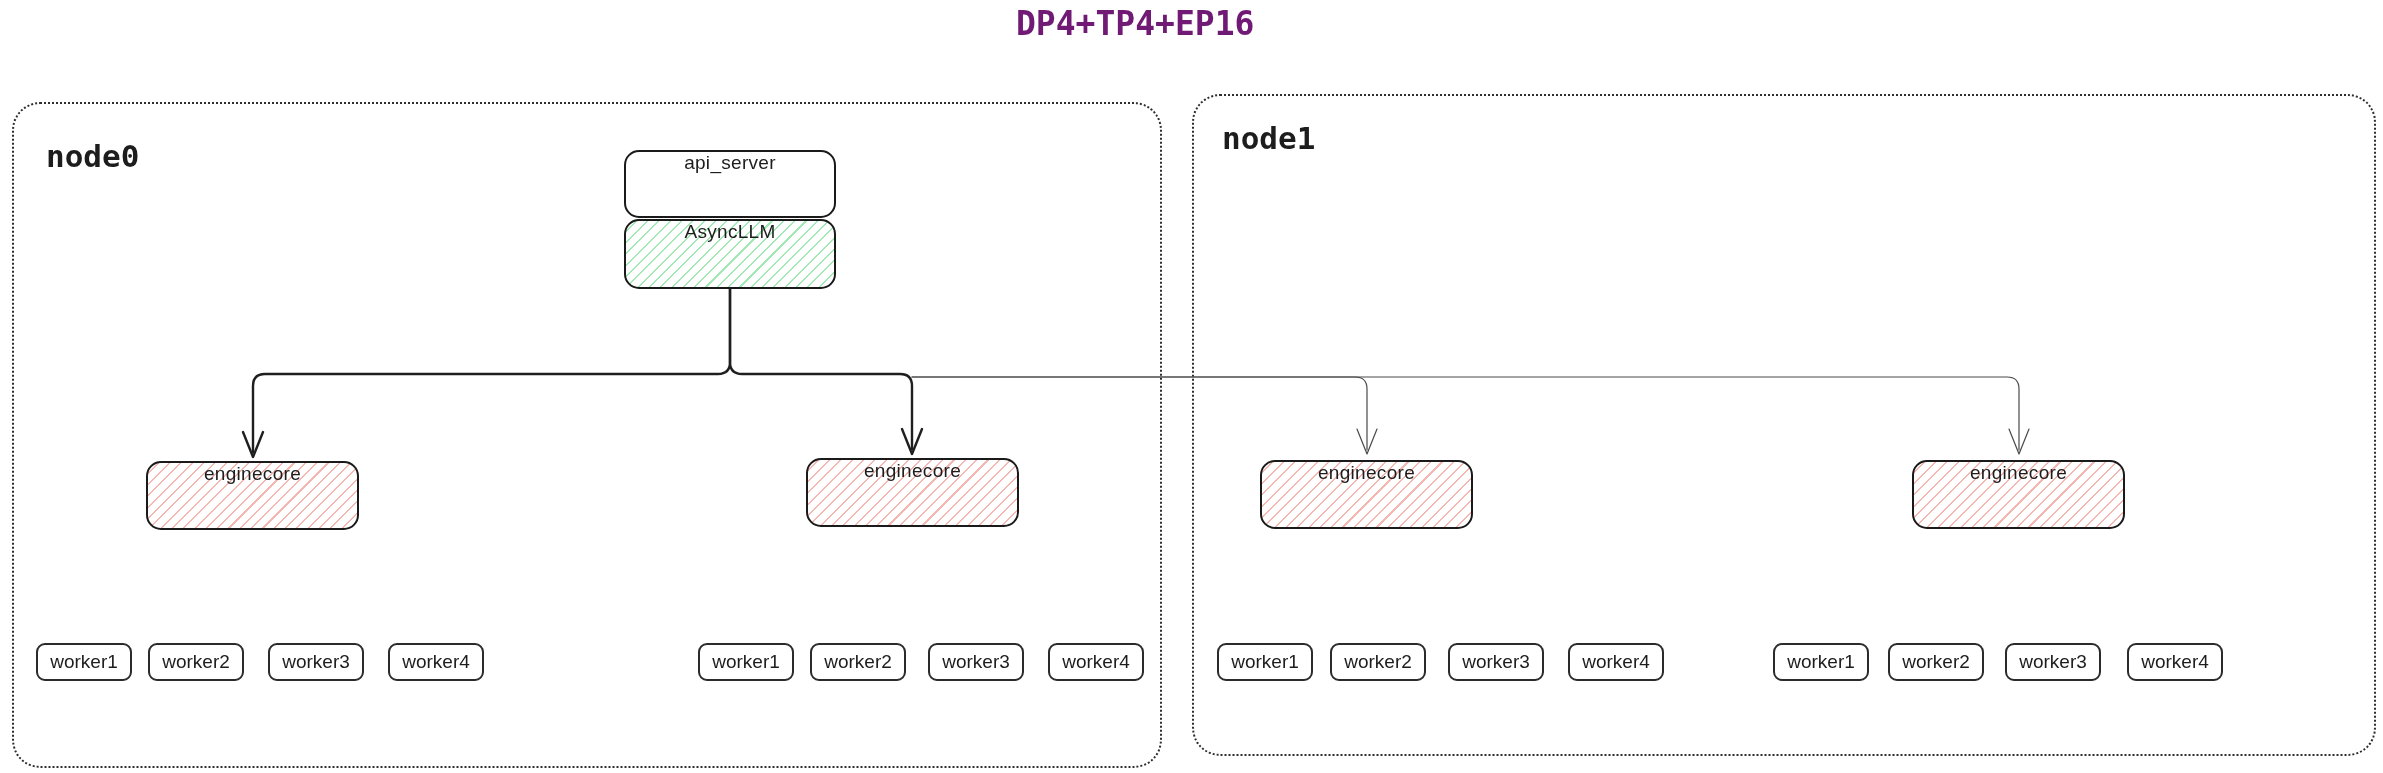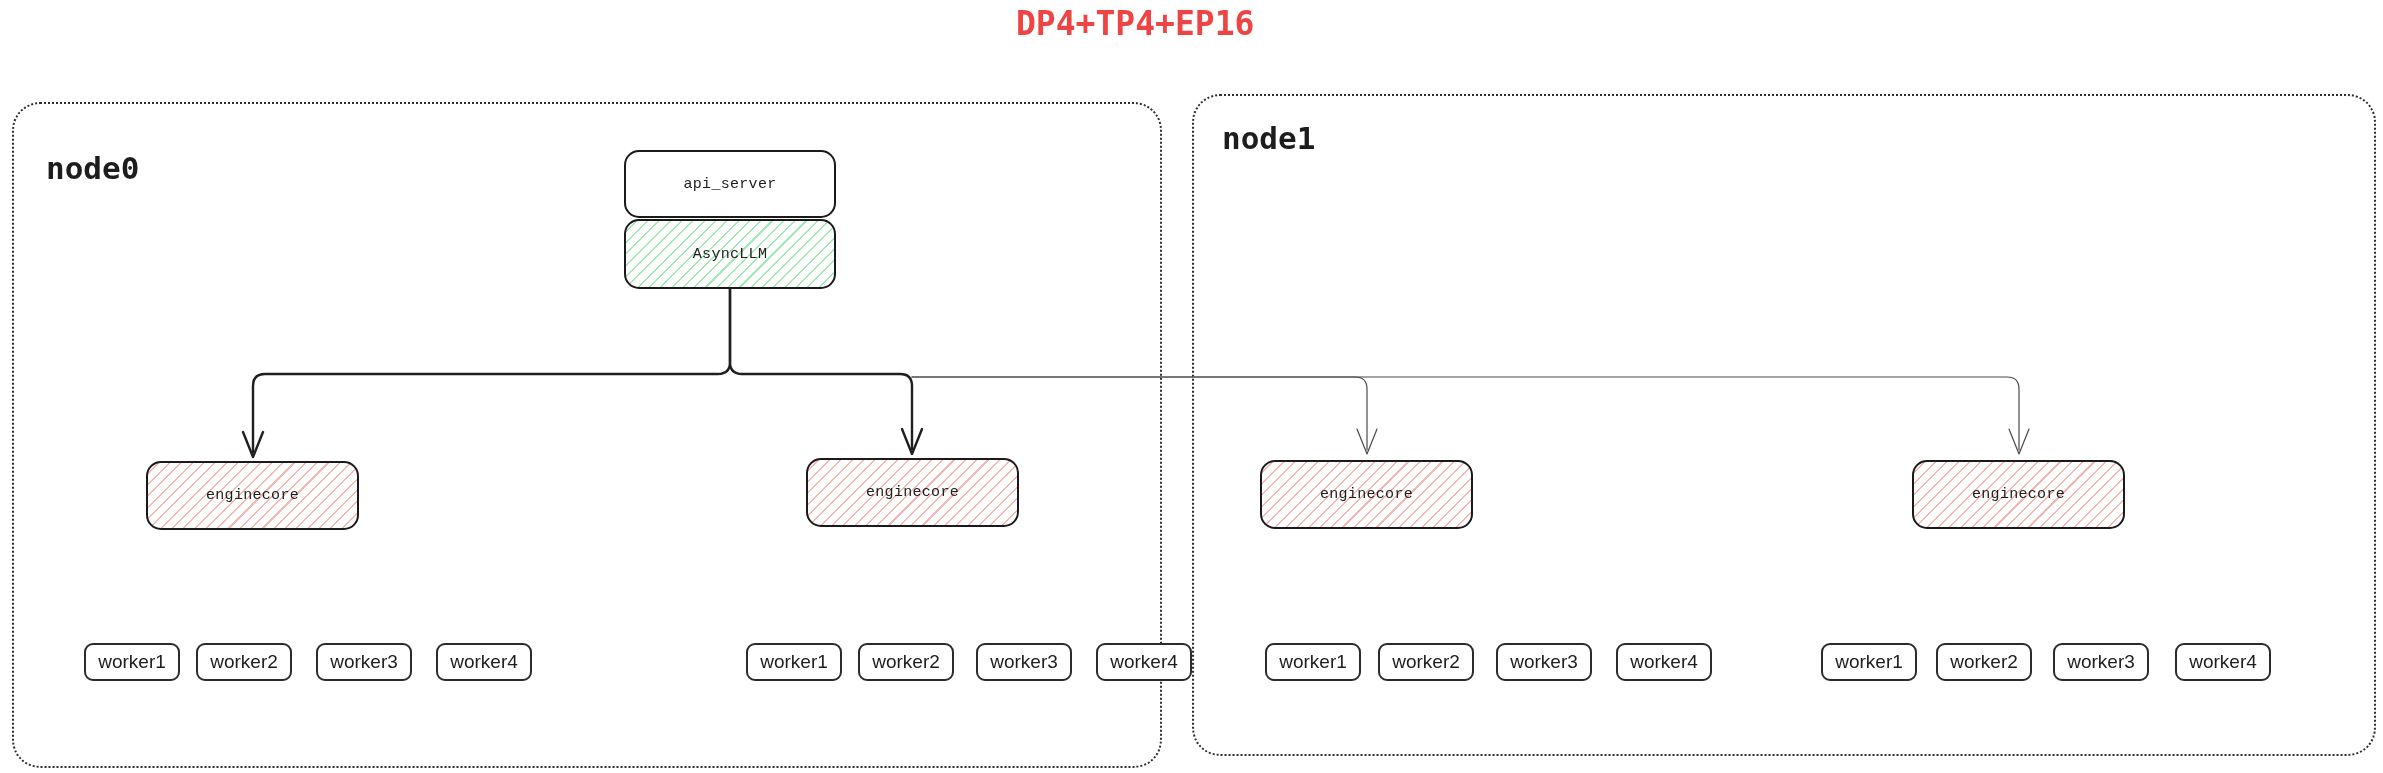--- a/index.html
+++ b/index.html
@@ -16,55 +16,53 @@
     color: #1d1d1d;
     overflow: hidden;
   }
   .title {
     position: absolute;
     left: 1016px;
     top: 4px;
     font-family: "DejaVu Sans Mono", monospace;
     font-weight: 700;
     font-size: 33px;
-    color: #ef4444;
+    color: #701a75;
     white-space: nowrap;
   }
   .node {
     position: absolute;
     border: 2.5px dotted #2d2d2d;
     border-radius: 28px;
     background: transparent;
   }
   .node-label {
     position: absolute;
     font-family: "DejaVu Sans Mono", monospace;
     font-weight: 700;
     font-size: 31px;
     color: #1d1d1d;
     white-space: nowrap;
   }
   #node0 { left: 12px; top: 102px; width: 1146px; height: 662px; }
-  #node0 .node-label { left: 32px; top: 46px; }
+  #node0 .node-label { left: 32px; top: 34px; }
   #node1 { left: 1192px; top: 94px; width: 1180px; height: 658px; }
   #node1 .node-label { left: 28px; top: 24px; }
 
   .box {
     position: absolute;
     border: 2.2px solid #1a1a1a;
     border-radius: 15px;
     background: #ffffff;
     display: flex;
-    align-items: center;
     justify-content: center;
-    font-size: 15px;
+    font-size: 19px;
     letter-spacing: 0.3px;
     color: #1d1d1d;
     box-sizing: border-box;
-    font-family: Liberation Mono, monospace;
   }
   .hatch-green {
     background: repeating-linear-gradient(135deg,
       #ffffff 0px, #ffffff 6.5px,
       #a3e9b5 6.5px, #a3e9b5 8px);
   }
   .hatch-red {
     background: repeating-linear-gradient(135deg,
       #ffffff 0px, #ffffff 6.5px,
       #f5b7b1 6.5px, #f5b7b1 8px);
@@ -75,21 +73,20 @@
     height: 38px;
     border: 2px solid #2b2b2b;
     border-radius: 9px;
     background: #ffffff;
     display: flex;
     align-items: center;
     justify-content: center;
     font-size: 19px;
     color: #1d1d1d;
     box-sizing: border-box;
-    margin-left: 48px;
   }
   .connectors {
     position: absolute;
     left: 0;
     top: 0;
     pointer-events: none;
   }
   .edge-thick {
     fill: none;
     stroke: #1f1f1f;

